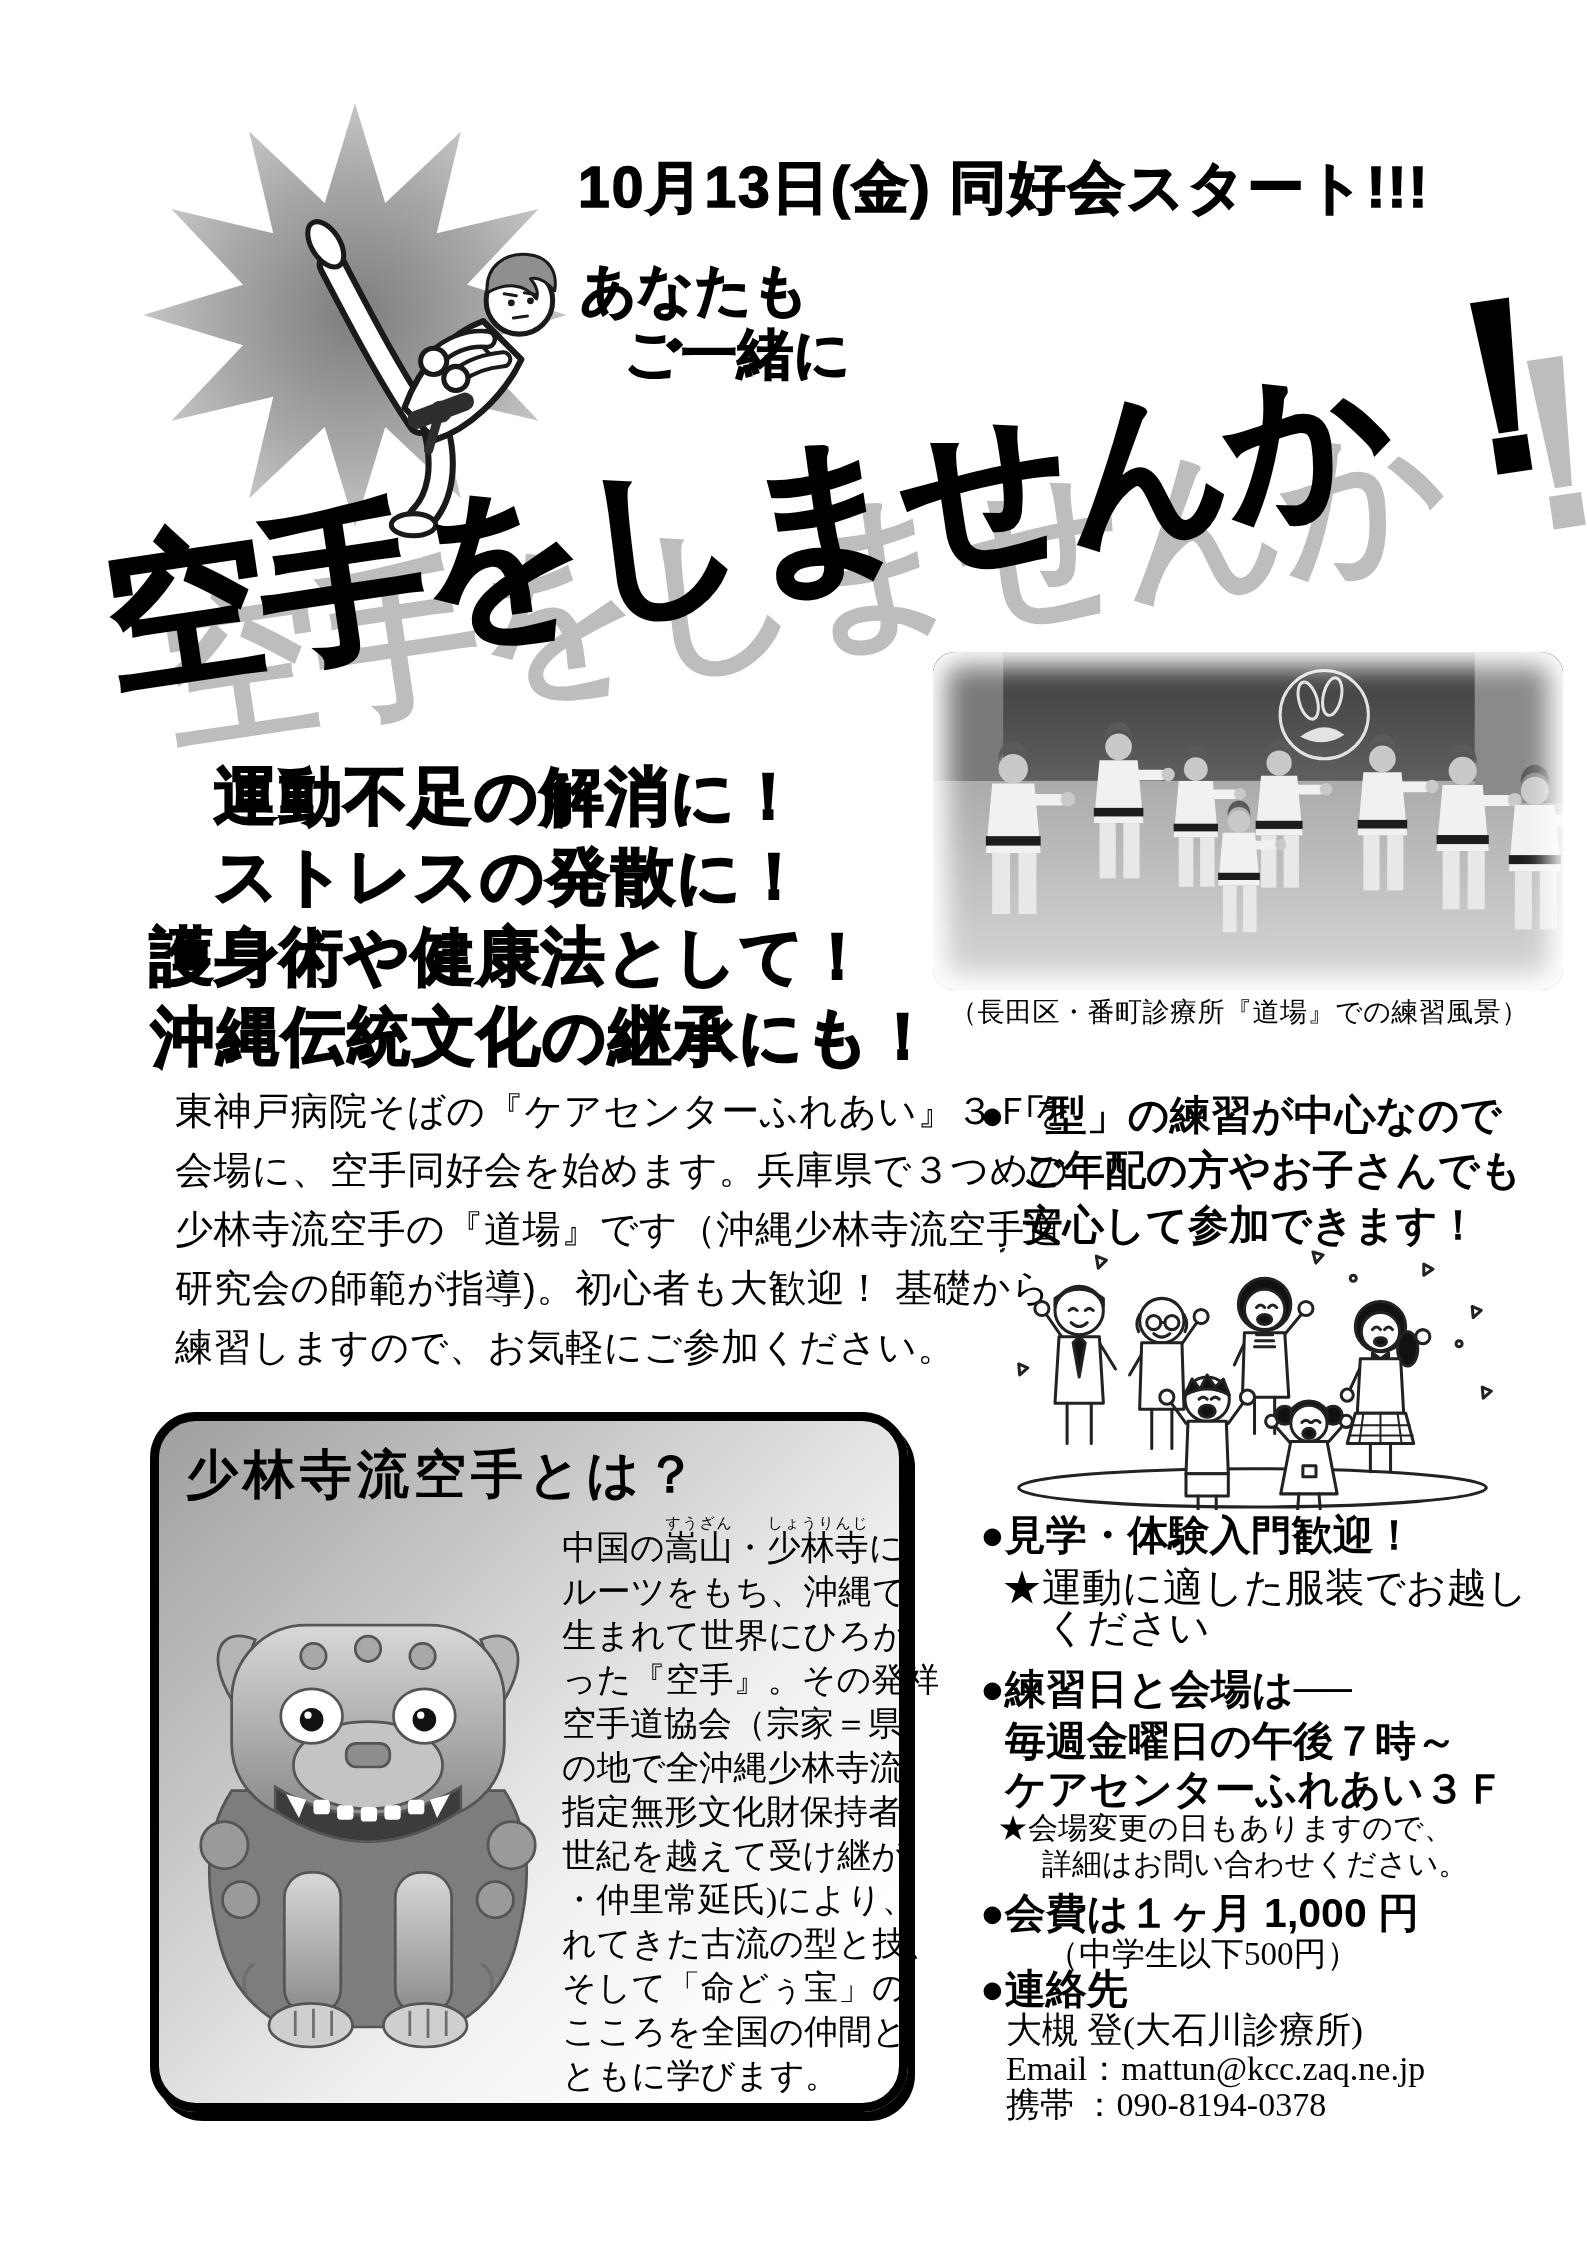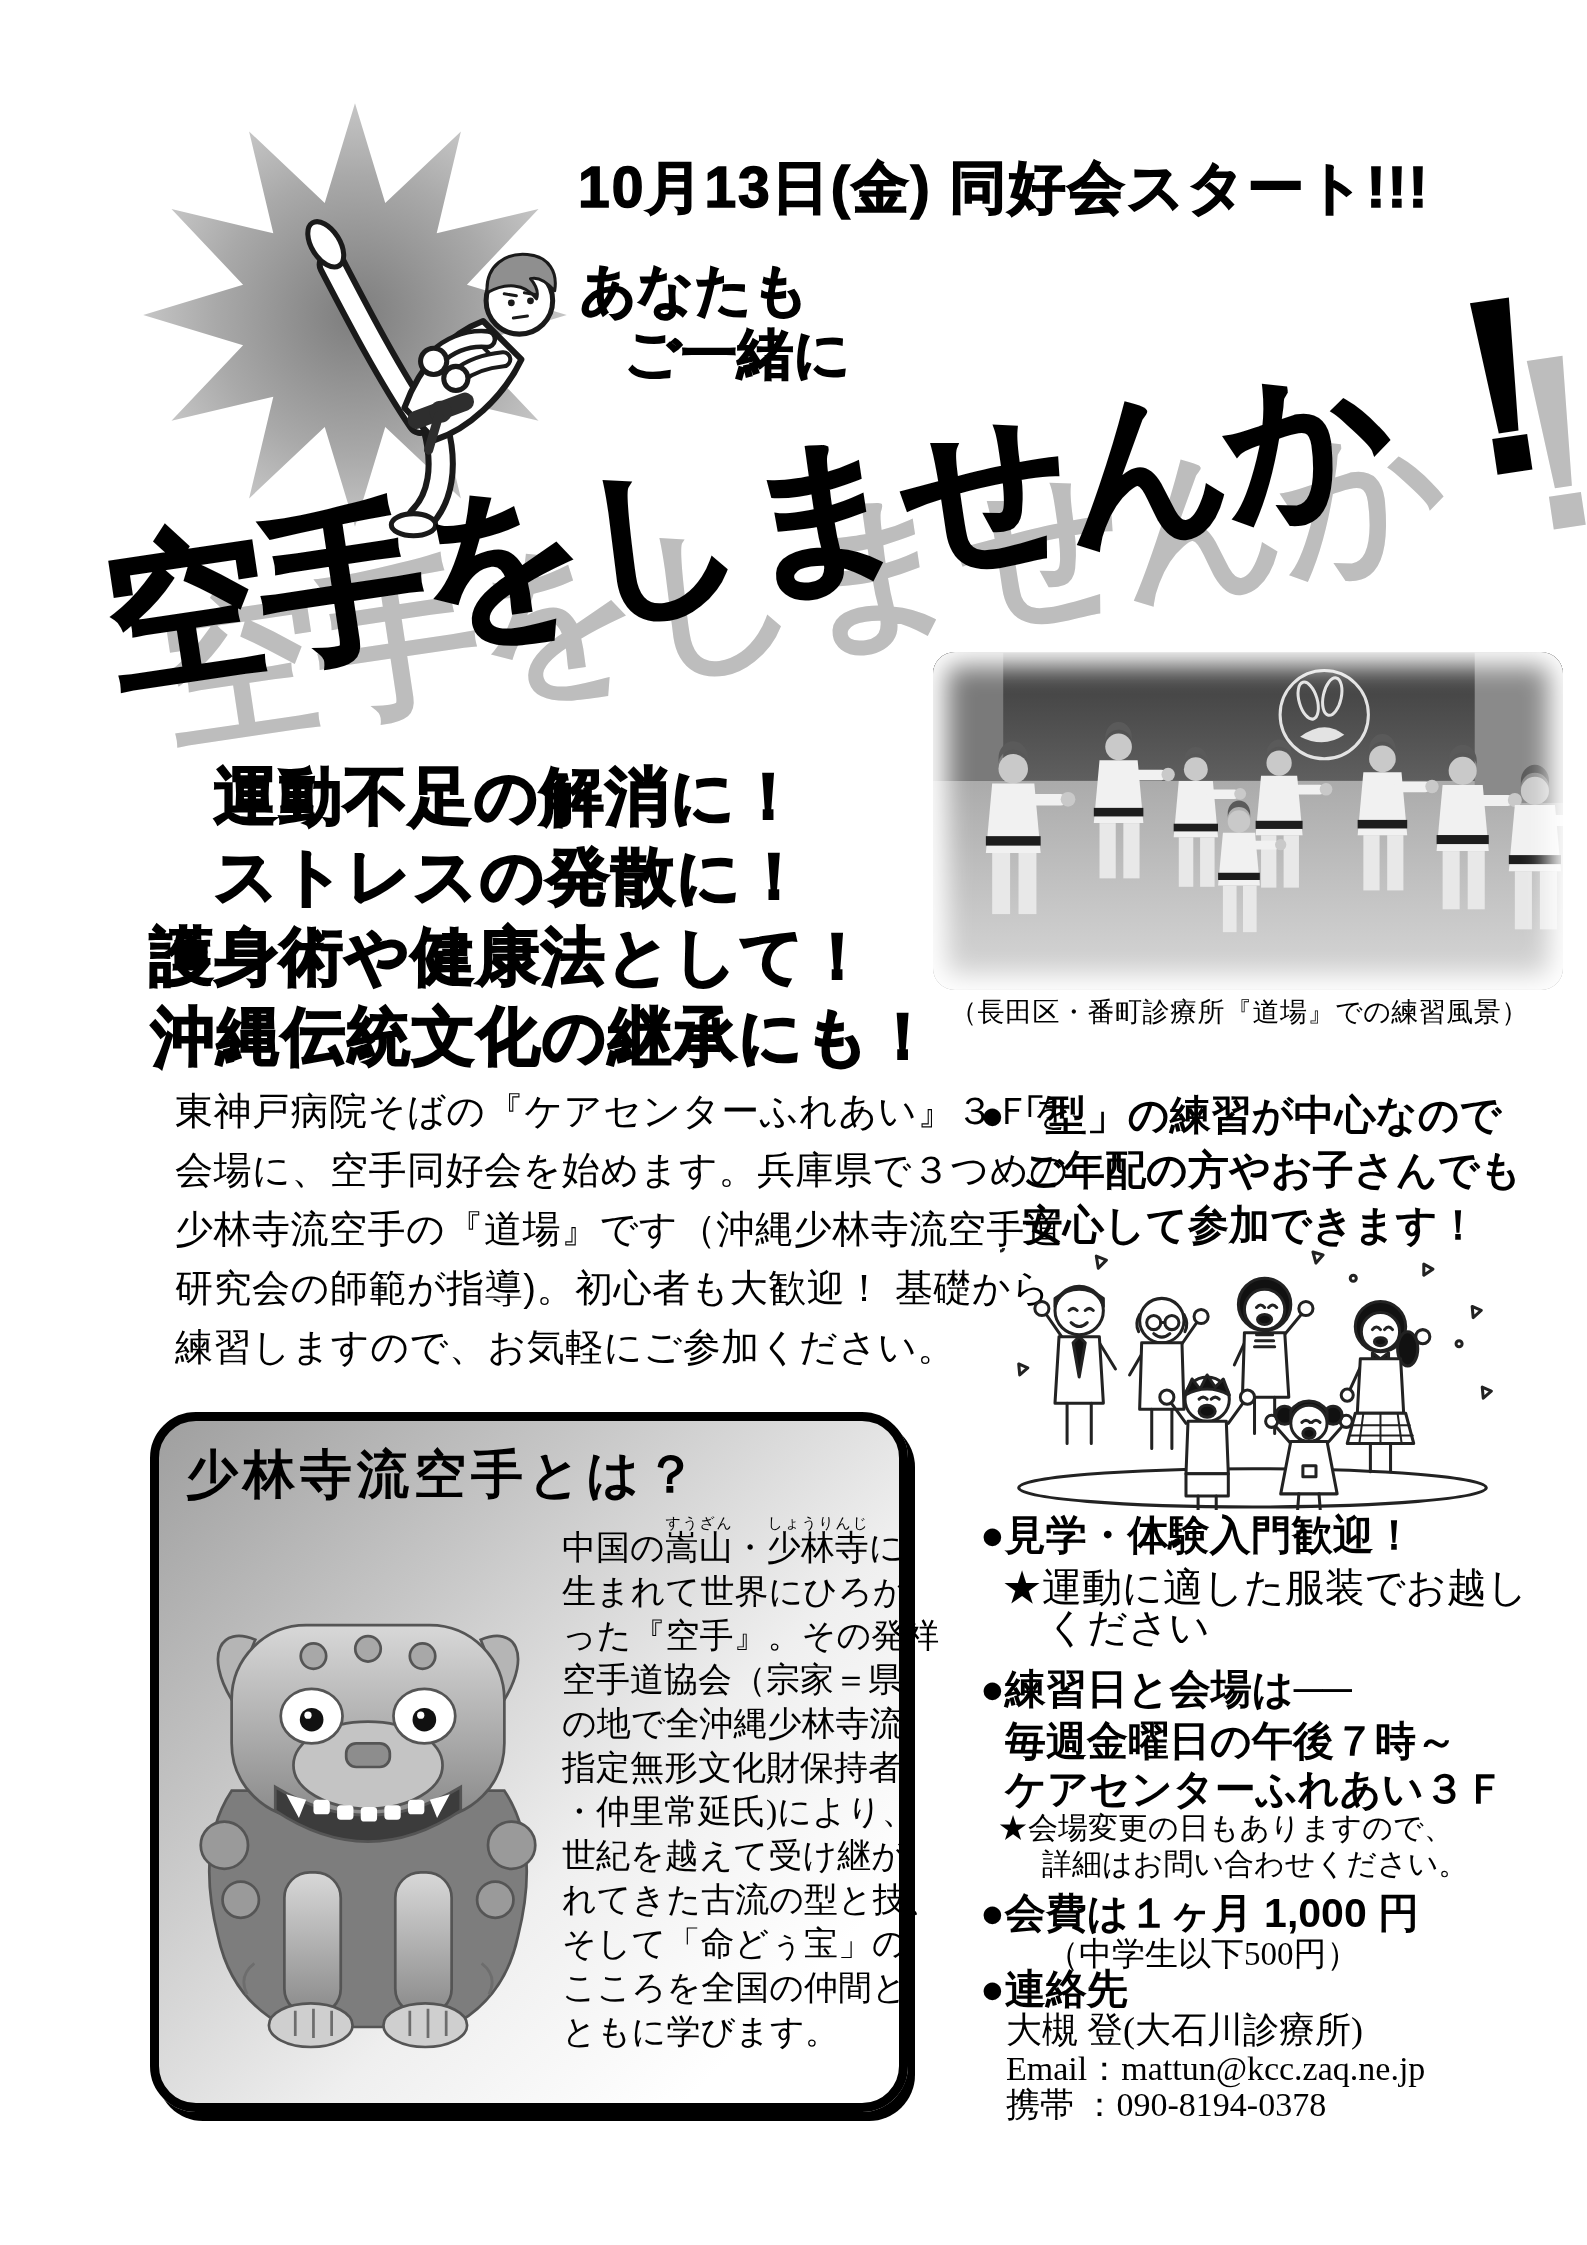--- a/index.html
+++ b/index.html
@@ -358,26 +358,27 @@
         <rect x="250" y="330" width="62" height="156" rx="28" fill="url(#gShisa)"></rect>
         <ellipse cx="157" cy="498" rx="46" ry="24" fill="#cfcfcf"></ellipse>
         <ellipse cx="283" cy="498" rx="46" ry="24" fill="#cfcfcf"></ellipse>
         <path d="M140,482 L140,510 M160,480 L160,512 M180,482 L180,510 M266,482 L266,510 M286,480 L286,512 M306,482 L306,510" stroke="#6d6d6d" fill="none"></path>
       </g>
     </svg>
   </div>
 
   <div class="abs box-text mincho">
     <div class="bl bl-first"><span>中国の</span><ruby><span>嵩山</span><rt>すうざん</rt></ruby><span>・</span><ruby><span>少林寺</span><rt>しょうりんじ</rt></ruby><span>に</span></div>
+    <div class="bl">ルーツをもち、沖縄で</div>
     <div class="bl">生まれて世界にひろが</div>
     <div class="bl">った『空手』。その発祥</div>
     <div class="bl">空手道協会（宗家＝県</div>
     <div class="bl">の地で全沖縄少林寺流</div>
     <div class="bl">指定無形文化財保持者</div>
+    <div class="bl">世紀を越えて受け継が</div>
     <div class="bl">・仲里常延氏)により、</div>
-    <div class="bl">世紀を越えて受け継が</div>
     <div class="bl">れてきた古流の型と技、</div>
     <div class="bl">そして「命どぅ宝」の</div>
     <div class="bl">こころを全国の仲間と</div>
     <div class="bl">ともに学びます。</div>
   </div>
 
 </div>
 
 </body></html>

